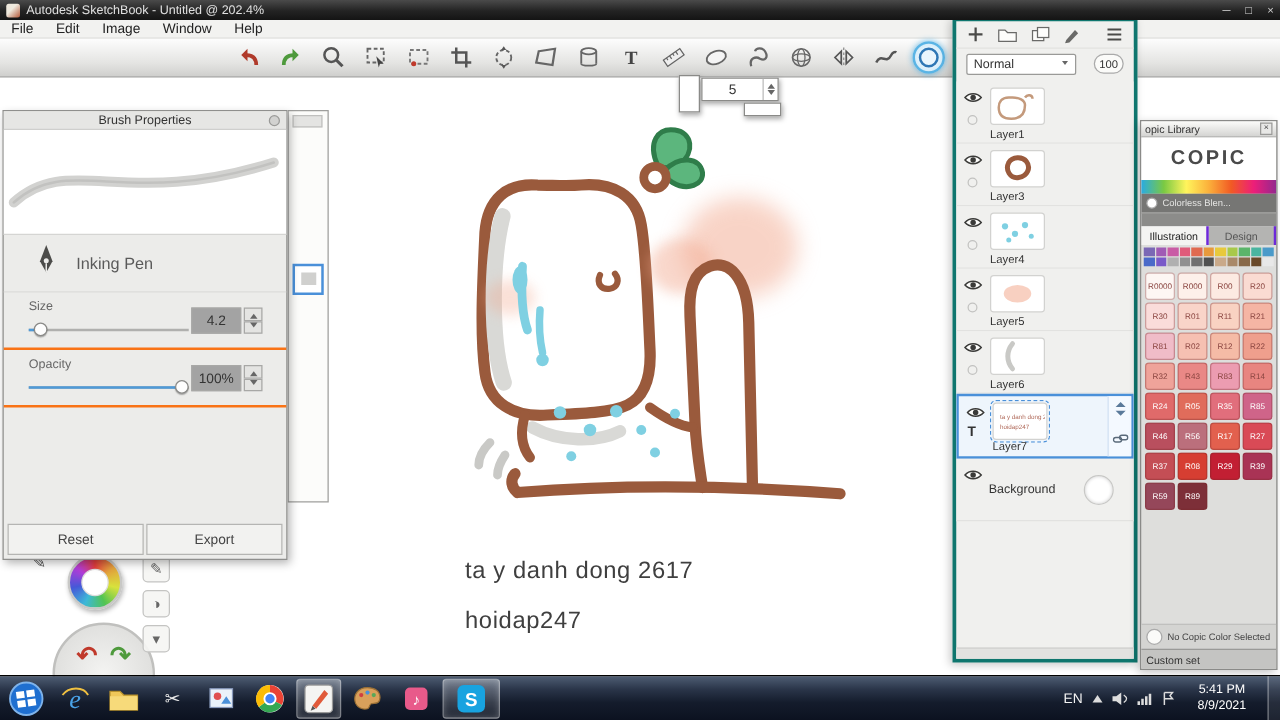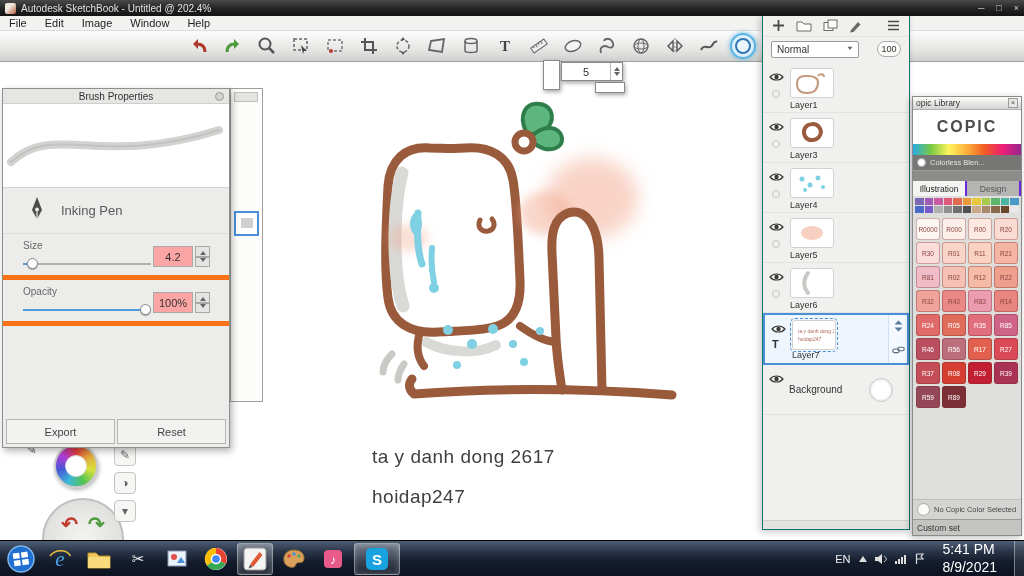--- a/index.html
+++ b/index.html
@@ -27,26 +27,26 @@
 .sp-c{position:absolute;left:52px;top:22px;width:30px;height:11px;background:#fff;border:1px solid #8a8a88}
 .tri-up{width:0;height:0;border:3px solid transparent;border-bottom:4px solid #666}
 .tri-down{width:0;height:0;border:3px solid transparent;border-top:4px solid #666}
 
 .bpanel{position:absolute;left:2px;top:88px;width:228px;height:360px;background:#ececea;border:1px solid #8f8f8d;z-index:6;box-shadow:2px 3px 7px rgba(0,0,0,.3)}
 .bp-title{height:15px;background:#e6e6e4;border-bottom:1px solid #cfcfcd;display:flex;align-items:center;justify-content:center;font-size:10px;color:#333;position:relative}
 .bp-pin{position:absolute;right:5px;top:3px;width:9px;height:9px;border-radius:50%;background:#d2d2d0;border:1px solid #9a9a98}
 .bp-preview{height:84px;background:#fff;border-bottom:1px solid #d5d5d3}
 .bp-brush{height:46px;display:flex;align-items:center;gap:14px;padding-left:24px;border-bottom:1px solid #dcdcda}
 .bp-brushname{font-size:13px;color:#5a5a5a}
-.bp-field{position:relative;height:46px;border-bottom:5px solid #f97316}
+.bp-field{position:relative;height:46px;border-bottom:2px solid #f97316}
 .bp-label{position:absolute;left:20px;top:6px;font-size:10px;color:#666}
 .bp-track{position:absolute;left:20px;top:29px;width:128px;height:2px;background:#b0b0ae}
 .bp-fill{position:absolute;left:0;top:0;height:2px;background:#4f9ad8}
 .bp-handle{position:absolute;top:-5px;width:11px;height:11px;border-radius:50%;background:#fdfdfd;border:1px solid #8a8a88;box-shadow:0 1px 1px rgba(0,0,0,.3)}
-.bp-valbox{position:absolute;right:36px;top:12px;width:40px;height:21px;background:#fca5a5;border:1px solid #a8a8a6;display:flex;align-items:center;justify-content:center;font-size:11px;color:#333}
+.bp-valbox{position:absolute;right:36px;top:12px;width:40px;height:21px;background:#a3a3a3;border:1px solid #a8a8a6;display:flex;align-items:center;justify-content:center;font-size:11px;color:#333}
 .bp-spin{position:absolute;right:19px;top:12px;width:15px;height:21px;display:flex;flex-direction:column}
 .bp-spin span{flex:1;background:#e4e4e2;border:1px solid #a8a8a6;display:flex;align-items:center;justify-content:center}
 .bp-buttons{position:absolute;left:3px;right:3px;bottom:3px;height:25px;display:flex;gap:2px}
 .bp-btn{flex:1;background:#f2f2f0;border:1px solid #b5b5b3;display:flex;align-items:center;justify-content:center;font-size:11px;color:#444}
 
 .strip{position:absolute;left:230px;top:88px;width:33px;height:314px;background:#fcfcfa;border:1px solid #9f9f9d;z-index:5}
 .strip-top{position:absolute;left:3px;top:3px;width:24px;height:10px;background:#e4e4e2;border:1px solid #c0c0be}
 .strip-sel{position:absolute;left:3px;top:122px;width:25px;height:25px;border:2px solid #4a90d9;background:#fff}
 .strip-sel i{display:block;margin:5px auto 0;width:12px;height:10px;background:#d0d0ce}
 
@@ -54,21 +54,21 @@
 .caption2{position:absolute;left:372px;top:486px;font-size:19px;color:#3f3f3f;z-index:2;letter-spacing:.5px}
 
 .color-puck{position:absolute;left:54px;top:444px;width:44px;height:44px;border-radius:50%;background:conic-gradient(#e23c3c,#e2a23c,#d8e23c,#52c452,#3cb8d8,#4658d8,#b23cd8,#e23c3c);border:2px solid #c8c8c6;z-index:4;box-shadow:1px 2px 4px rgba(0,0,0,.3)}
 .color-puck::after{content:"";position:absolute;inset:9px;border-radius:50%;background:#fff;border:1px solid #ddd}
 .big-puck{position:absolute;left:42px;top:498px;width:82px;height:82px;border-radius:50%;background:radial-gradient(#f4f4f2,#d8d8d6);border:2px solid #c0c0be;z-index:3;display:flex;gap:10px;justify-content:center;padding-top:12px;font-size:20px;font-weight:bold}
 .puck-undo{color:#c0392b}.puck-redo{color:#4e9a3c}
 .mini-col{position:absolute;left:114px;top:444px;z-index:4;display:flex;flex-direction:column;gap:6px}
 .mini-btn{width:22px;height:22px;border-radius:4px;background:rgba(245,245,243,.92);border:1px solid #c4c4c2;display:flex;align-items:center;justify-content:center;font-size:12px;color:#666}
 .pen-float{position:absolute;left:26px;top:442px;z-index:4;font-size:13px;color:#555}
 
-.lpanel{position:absolute;left:762px;top:14px;width:148px;height:516px;background:#f0f0ee;border:1px solid #0f766e;z-index:6;box-shadow:-2px 2px 7px rgba(0,0,0,.22)}
+.lpanel{position:absolute;left:762px;top:14px;width:148px;height:516px;background:#f0f0ee;border:3px solid #0f766e;z-index:6;box-shadow:-2px 2px 7px rgba(0,0,0,.22)}
 .lp-toolbar{height:22px;display:flex;align-items:center;gap:11px;padding:0 9px;border-bottom:1px solid #e2e2e0}
 .lp-icon{display:flex;align-items:center}
 .lp-icon.right{margin-left:auto}
 .lp-blend{height:24px;display:flex;align-items:center;padding:0 8px}
 .lp-select{width:88px;height:17px;background:#fff;border:1px solid #9a9a98;border-radius:2px;display:flex;align-items:center;padding:0 5px;font-size:10px;color:#333}
 .lp-select .tri-down{margin-left:auto;transform:scale(.8)}
 .lp-opacity{margin-left:auto;min-width:24px;height:16px;border-radius:8px;background:#fbfbf9;border:1px solid #aaa;font-size:9px;display:flex;align-items:center;justify-content:center;color:#333;padding:0 3px}
 .layers-list{position:absolute;top:48px;left:0;right:0;bottom:10px;overflow:hidden}
 .layer-row{position:relative;height:50px;border-bottom:1px solid #e2e2e0;background:#f0f0ee}
 .layer-row.selected{border:2px solid #4a90d9;background:#eef5fc;height:52px}
@@ -104,21 +104,21 @@
 .cp-footer{position:absolute;left:0;right:0;bottom:0;height:16px;background:#c4c4c2;border-top:1px solid #9a9a98;display:flex;align-items:center;padding:0 4px;font-size:8.5px;color:#333}
 
 .taskbar{position:absolute;left:0;top:540px;width:1024px;height:36px;background:linear-gradient(#4e5d73,#2a3549 30%,#141c2c 60%,#0c1220);border-top:1px solid #000;z-index:9;display:flex;align-items:center}
 .tb-icons{display:flex;align-items:center;gap:3px;padding-left:3px}
 .tb-btn{width:36px;height:32px;border-radius:3px;display:flex;align-items:center;justify-content:center}
 .tb-btn.active{background:linear-gradient(rgba(255,255,255,.28),rgba(255,255,255,.08));border:1px solid rgba(255,255,255,.4);box-shadow:inset 0 0 6px rgba(255,255,255,.25)}
 .tb-btn.wide{width:46px}
 .tray{margin-left:auto;display:flex;align-items:center;gap:7px;color:#fff}
 .tray-lang{font-size:11px;color:#f2f2f2}
 .tray-ic{display:flex;align-items:center}
-.clock{text-align:left;font-size:14px;line-height:1.25;color:#fff;padding:0 10px}
+.clock{text-align:center;font-size:10px;line-height:1.25;color:#fff;padding:0 10px}
 .show-desktop{width:10px;height:36px;border-left:1px solid rgba(255,255,255,.4);background:rgba(255,255,255,.08)}
 </style>
 </head>
 <body>
 
 <div class="canvas"></div>
 
 <svg class="abs" style="left:330px;top:98px;z-index:2" width="375" height="330" viewBox="0 0 375 330">
   <defs>
     <filter id="blur9" x="-60%" y="-60%" width="220%" height="220%">
@@ -353,22 +353,22 @@
     <div class="bp-spin">
         <span>
           <i class="tri-up"></i>
         </span>
         <span>
           <i class="tri-down"></i>
         </span>
       </div>
   </div>
   <div class="bp-buttons">
+    <div class="bp-btn">Reset</div>
     <div class="bp-btn">Export</div>
-    <div class="bp-btn">Reset</div>
   </div>
 </div>
 
 <div class="strip">
   <div class="strip-top"></div>
   <div class="strip-sel">
       <i></i>
     </div>
 </div>
 

